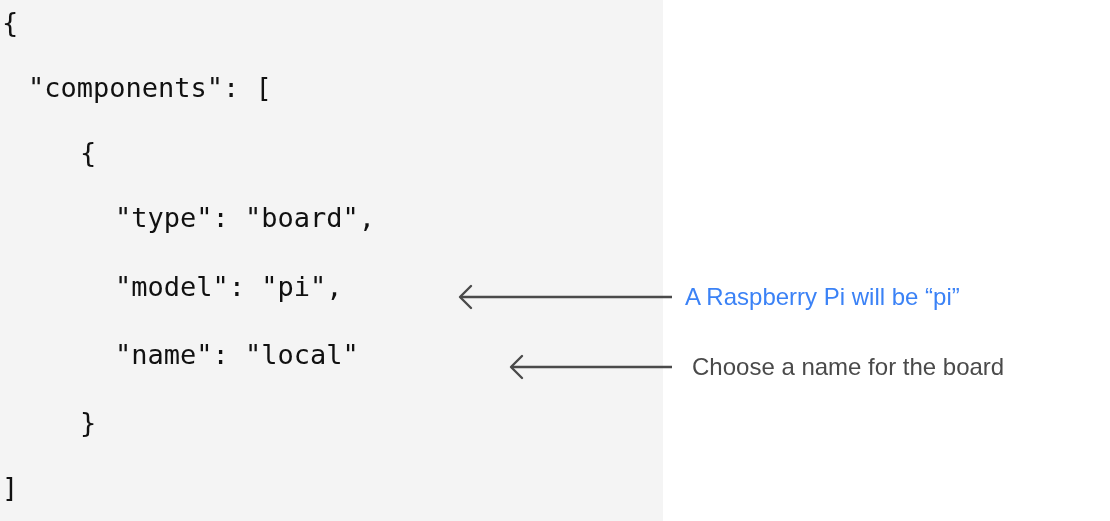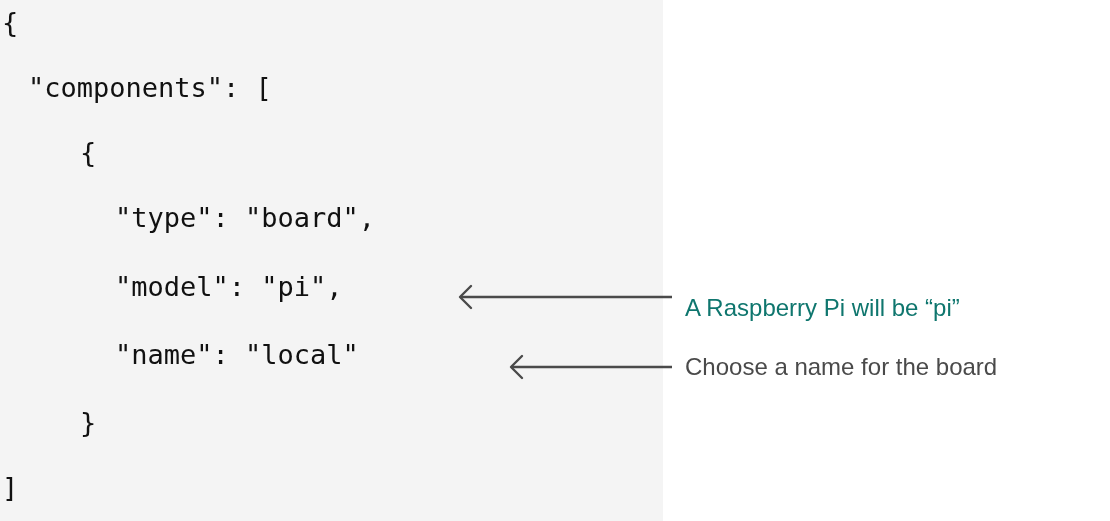--- a/index.html
+++ b/index.html
@@ -81,24 +81,24 @@
     <div class="code-line" style="left: 115px; top: 340px; color: rgb(17, 17, 17);">"name": "local"</div>
     <div class="code-line" style="left: 80px; top: 408px; color: rgb(17, 17, 17);">}</div>
     <div class="code-line" style="left: 2px; top: 473px; color: rgb(17, 17, 17);">]</div>
   </div>
 
   <div class="annotation">
     <svg class="arrow-svg" width="1110" height="40" viewBox="0 0 1110 40" style="left: 0px; top: 277px;">
       <line class="arrow-shaft" x1="460" y1="20" x2="672" y2="20" stroke="#4a4a4a" stroke-width="2.4" stroke-linecap="butt"></line>
       <polyline class="arrow-head" points="471,9 460,20 471,31" fill="none" stroke="#4a4a4a" stroke-width="2.4" stroke-linecap="round" stroke-linejoin="round"></polyline>
     </svg>
-    <div class="annot-label" style="top: 291px; color: #0f766e;">A Raspberry Pi will be “pi”</div>
+    <div class="annot-label" style="top: 280px; color: #3b82f6;">A Raspberry Pi will be “pi”</div>
   </div>
 
   <div class="annotation">
     <svg class="arrow-svg" width="1110" height="40" viewBox="0 0 1110 40" style="left: 0px; top: 347px;">
       <line class="arrow-shaft" x1="511" y1="20" x2="672" y2="20" stroke="#4a4a4a" stroke-width="2.4" stroke-linecap="butt"></line>
       <polyline class="arrow-head" points="522,9 511,20 522,31" fill="none" stroke="#4a4a4a" stroke-width="2.4" stroke-linecap="round" stroke-linejoin="round"></polyline>
     </svg>
-    <div class="annot-label" style="top: 350px; color: rgb(74, 74, 74);">Choose a name for the board</div>
+    <div class="annot-label" style="top: 350px; color: rgb(74, 74, 74); margin-left: 7px;">Choose a name for the board</div>
   </div>
 
 </div>
 
 </body></html>

